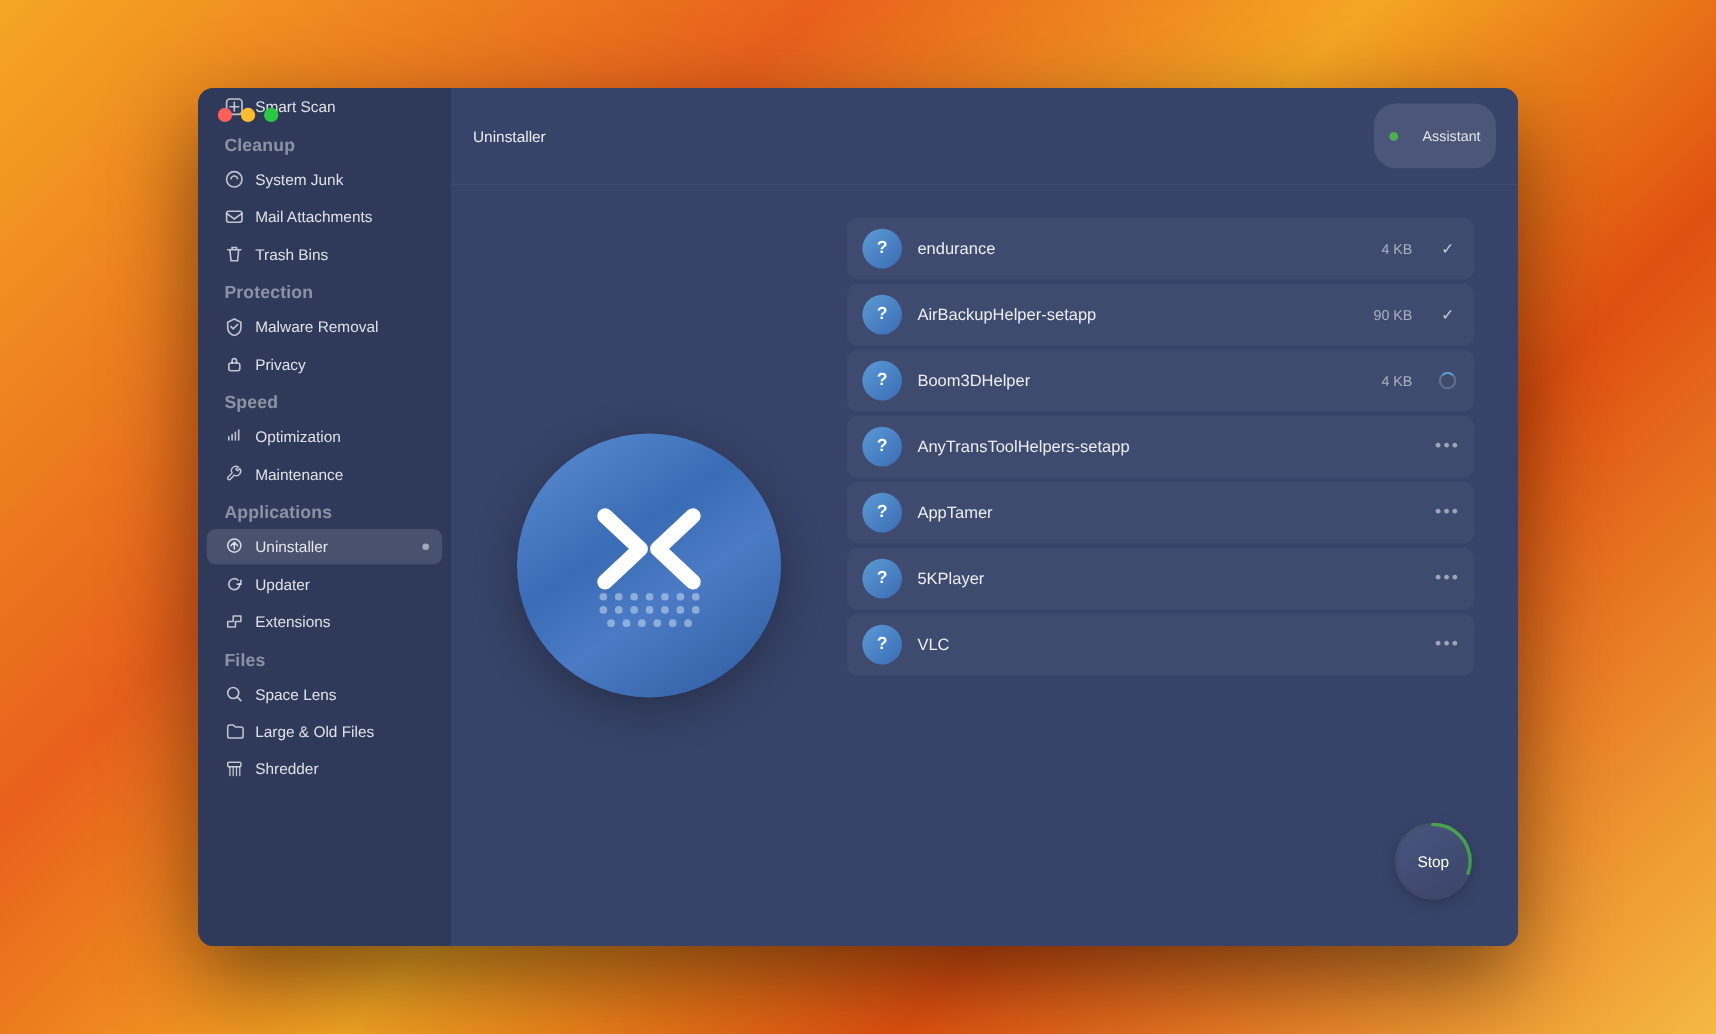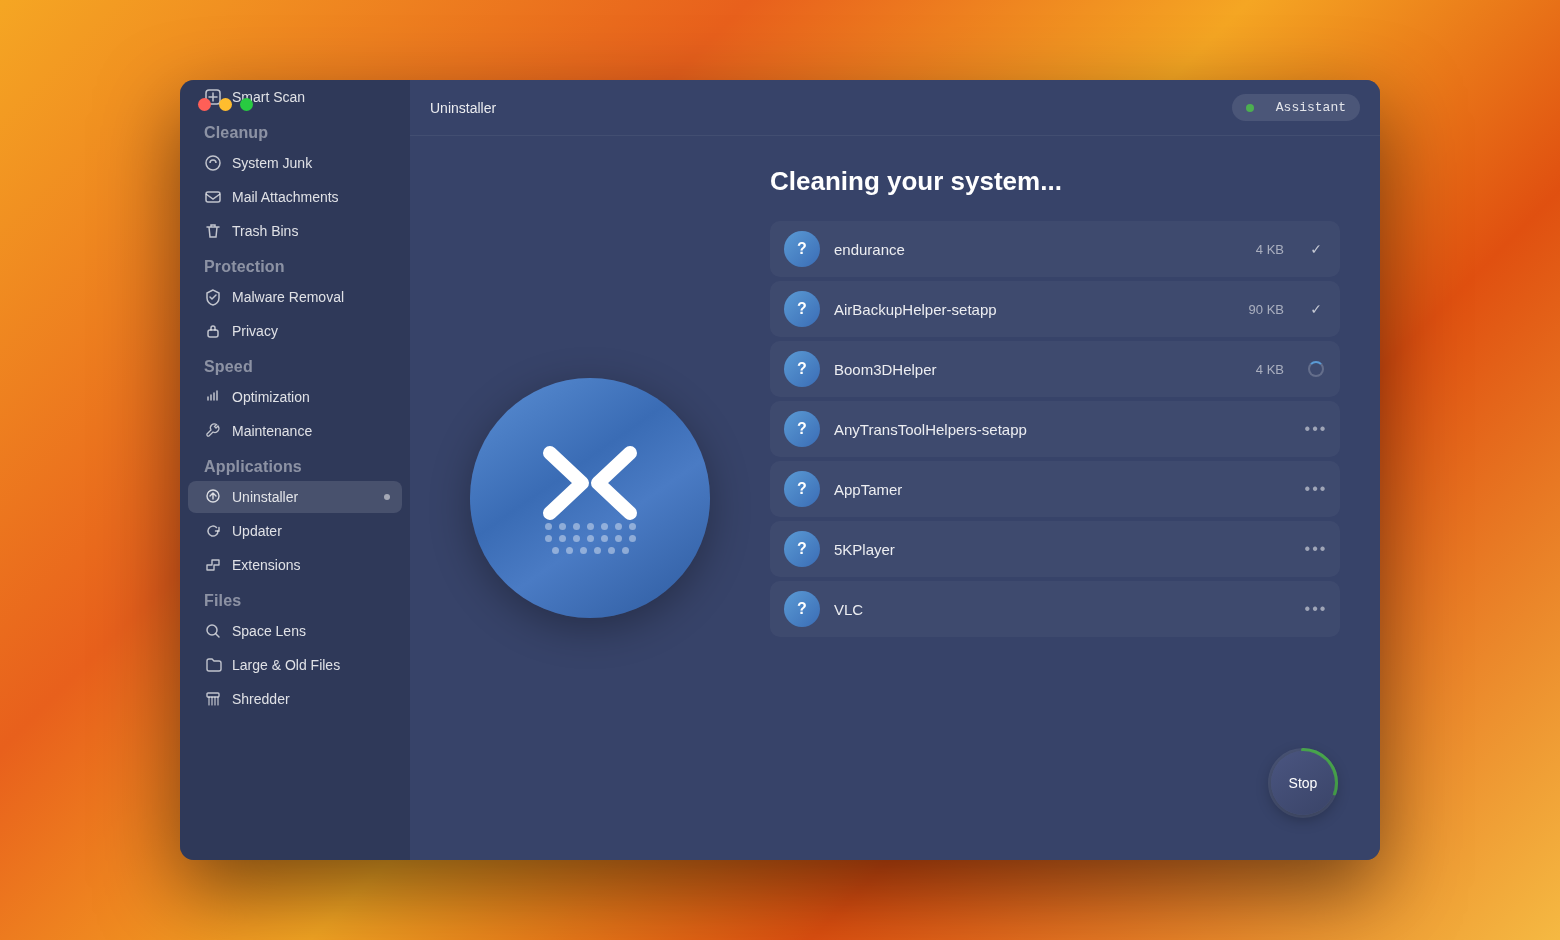--- a/index.html
+++ b/index.html
@@ -121,25 +121,24 @@
       font-size: 14px;
       font-weight: 400;
     }
     .assistant-btn {
       display: flex;
       align-items: center;
       gap: 22px;
       background: rgba(255,255,255,0.1);
       border: none;
       border-radius: 20px;
-      padding: 6px 14px;
+      padding: 22px 14px;
       color: rgba(255,255,255,0.85);
       font-size: 13px;
       cursor: pointer;
-      font-family: Liberation Mono, monospace;
     }
     .assistant-dot {
       width: 8px;
       height: 8px;
       background: #4CAF50;
       border-radius: 50%;
     }
 
     
     .body-area {
@@ -517,21 +516,20 @@
                 <div class="dot"></div>
                 <div class="dot"></div>
                 <div class="dot"></div>
                 <div class="dot"></div>
             </div>
           </div>
         </div>
       </div>
 
       <div class="right-area">
-        <div class="cleaning-title">Cleaning your system...</div>
 
         <div class="app-list">
 
           <div class="app-row">
             <div class="app-icon-circle">?</div>
             <span class="app-name">endurance</span>
             <span class="app-size">4 KB</span>
             <span class="app-status check-icon">✓</span>
           </div>
 

